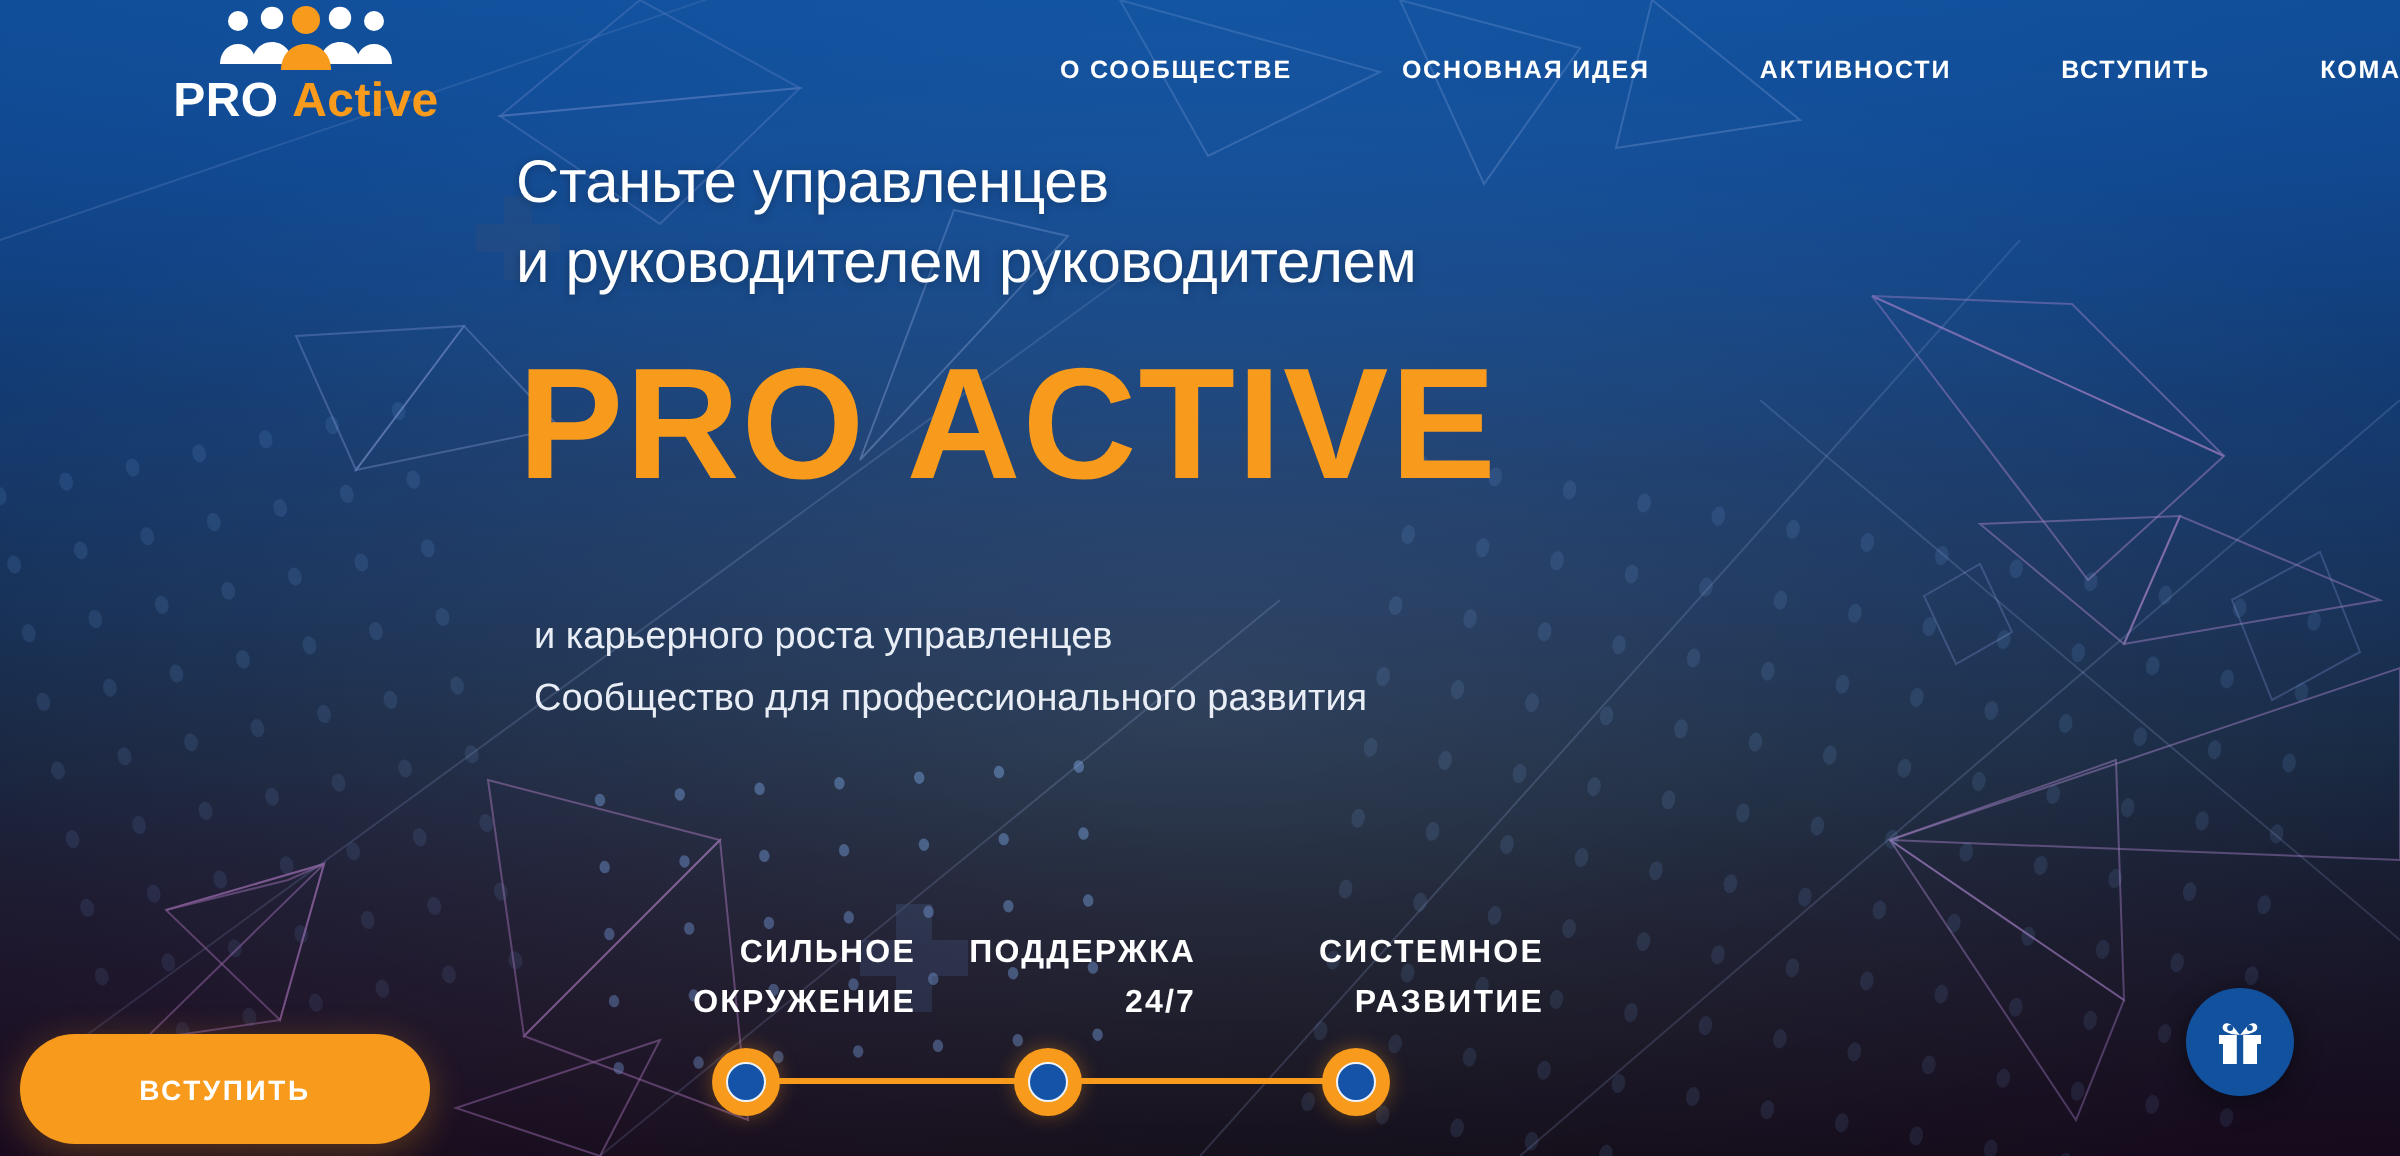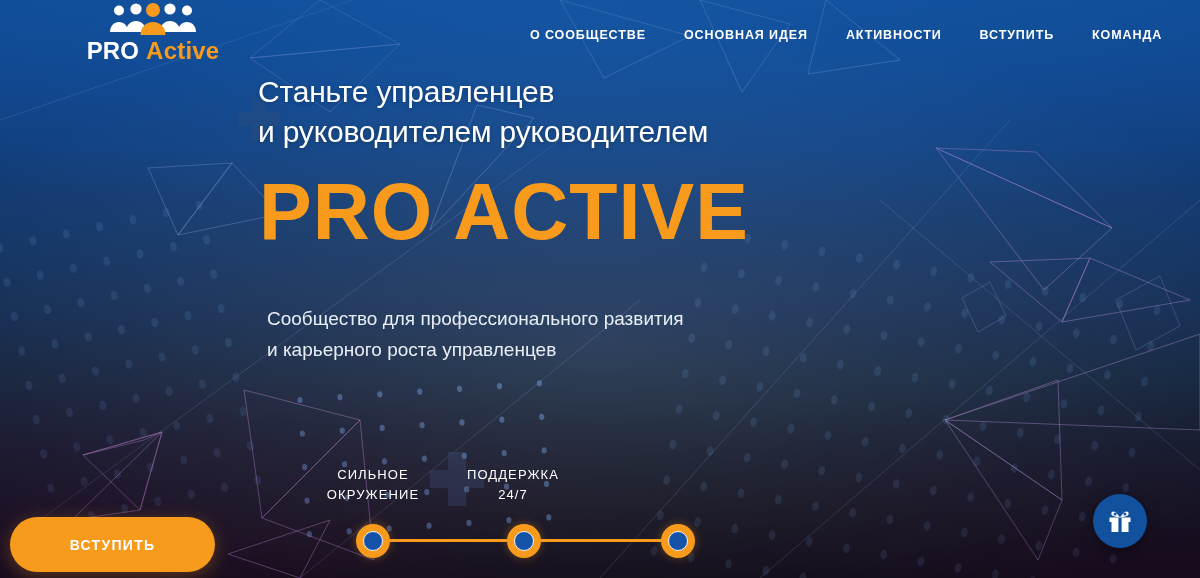--- a/index.html
+++ b/index.html
@@ -44,21 +44,21 @@
   .logo-mark{display:block;margin:0 auto;}
   .logo-word{
     margin-top:3px;font-size:24px;font-weight:bold;letter-spacing:.2px;line-height:1;
     white-space:nowrap;
   }
   .logo-word .w1{color:#ffffff;}
   .logo-word .w2{color:#f89b1c;}
 
   .nav{
     position:absolute;left:530px;top:28px;right:0;
-    display:flex;gap:0;align-items:center;
+    display:flex;gap:17px;align-items:center;
   }
   .nav-item{
     color:#ffffff;font-size:12.5px;font-weight:bold;letter-spacing:.9px;
     text-transform:uppercase;white-space:nowrap;margin-right:38px;
     cursor:pointer;text-decoration:none;
   }
   .nav-item:last-child{margin-right:0;}
 
   
   .hero-sub-top{
@@ -75,22 +75,22 @@
     position:absolute;left:267px;top:304px;
     color:#e9eef6;font-size:19px;line-height:1.62;font-weight:400;
   }
 
   
   .features{position:absolute;left:0;top:0;width:1200px;height:578px;pointer-events:none;}
   .feature{
     position:absolute;width:170px;text-align:center;pointer-events:auto;
   }
   .feature-label{
-    color:#ffffff;font-size:13px;font-weight:normal;letter-spacing:1.1px;
-    line-height:1.55;text-transform:uppercase;white-space:pre-line;
+    color:#ffffff;font-size:16px;font-weight:bold;letter-spacing:1.1px;
+    line-height:1.55;text-transform:uppercase;white-space:pre-line;text-align:right;
   }
   .track{
     position:absolute;left:373px;top:539px;width:305px;height:3px;
     background:#f89b1c;border-radius:2px;
   }
   .dot{
     position:absolute;width:34px;height:34px;border-radius:50%;
     background:#f89b1c;display:flex;align-items:center;justify-content:center;
     pointer-events:auto;cursor:pointer;
     box-shadow:0 0 10px rgba(248,155,28,.35);
@@ -281,34 +281,38 @@
   </nav>
 
   <div class="hero-sub-top">
     <div>Станьте управленцев</div>
     <div>и руководителем руководителем</div>
   </div>
 
   <div class="hero-title">PRO ACTIVE</div>
 
   <div class="hero-sub-bottom">
+    <div>и карьерного роста управленцев</div>
     <div>Сообщество для профессионального развития</div>
-    <div>и карьерного роста управленцев</div>
   </div>
 
   <div class="features">
     <div class="track"></div>
 
     <div class="feature" style="left:288px;top:465px;">
       <div class="feature-label">СИЛЬНОЕ
 ОКРУЖЕНИЕ</div>
     </div>
     <div class="feature" style="left:428px;top:465px;">
       <div class="feature-label">ПОДДЕРЖКА
 24/7</div>
+    </div>
+    <div class="feature" style="left:602px;top:465px;">
+      <div class="feature-label">СИСТЕМНОЕ
+РАЗВИТИЕ</div>
     </div>
 
     <div class="dot" style="left:356px;top:524px;"></div>
     <div class="dot" style="left:507px;top:524px;"></div>
     <div class="dot" style="left:661px;top:524px;"></div>
   </div>
 
   <button class="cta">ВСТУПИТЬ</button>
 
   <button class="gift">

